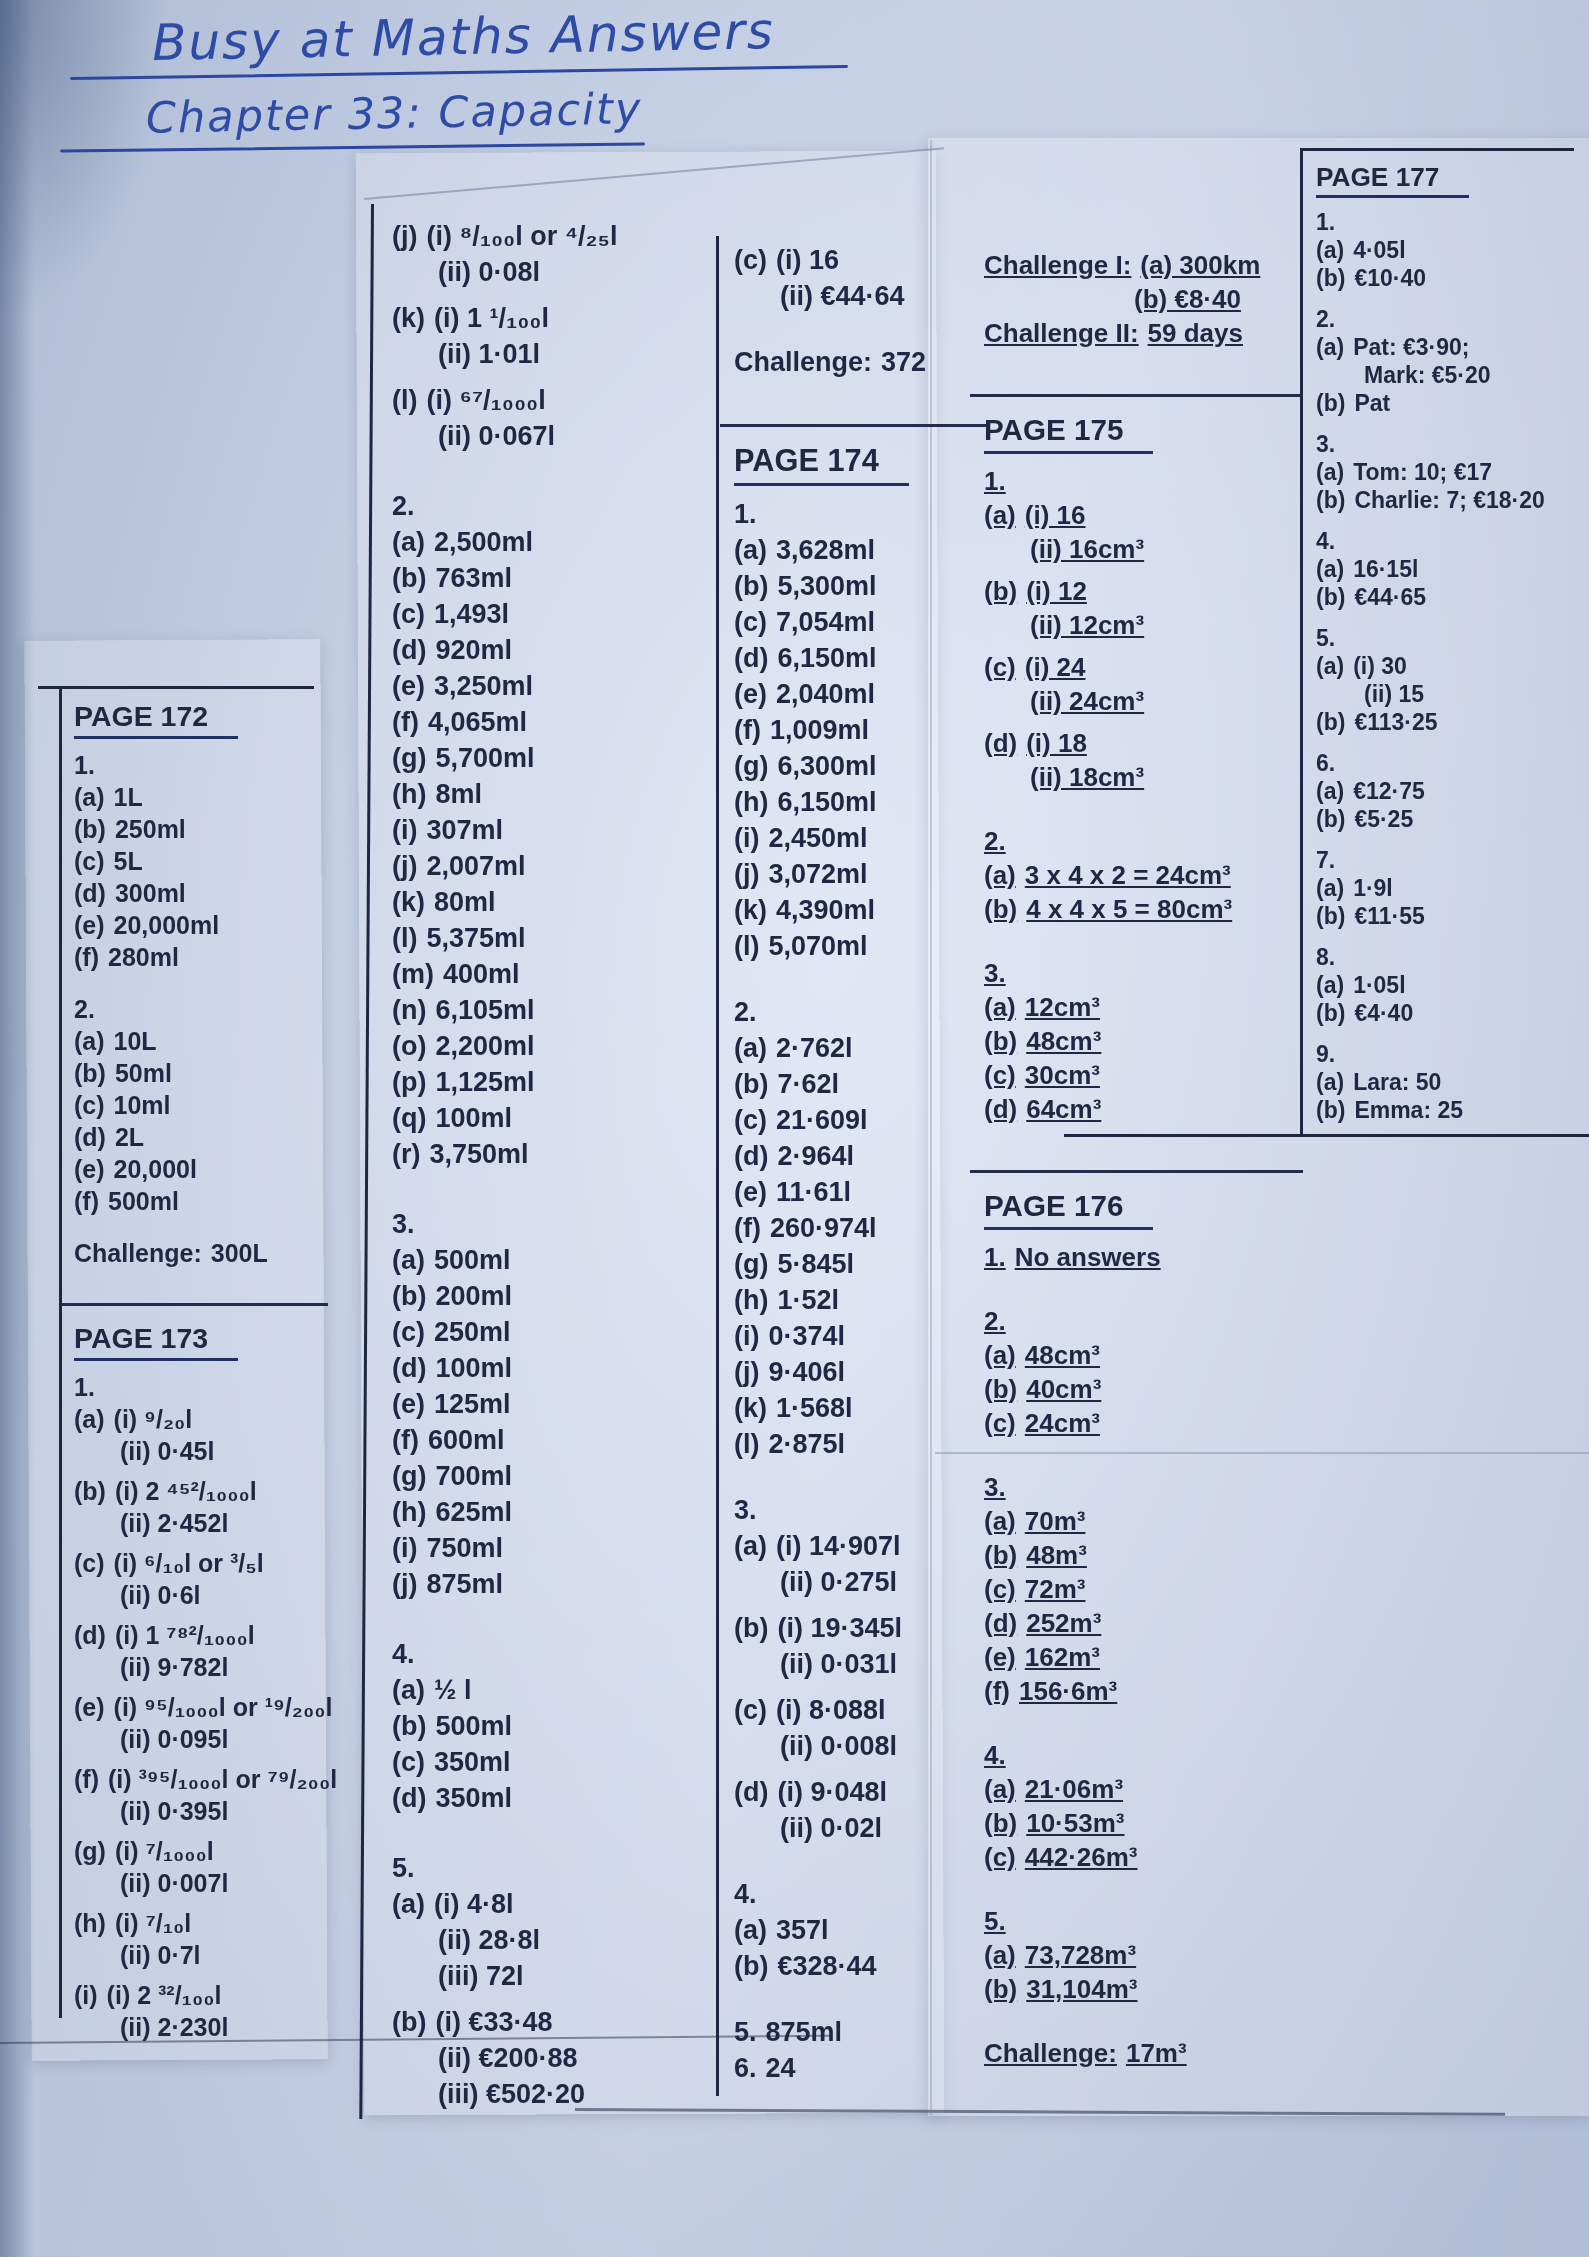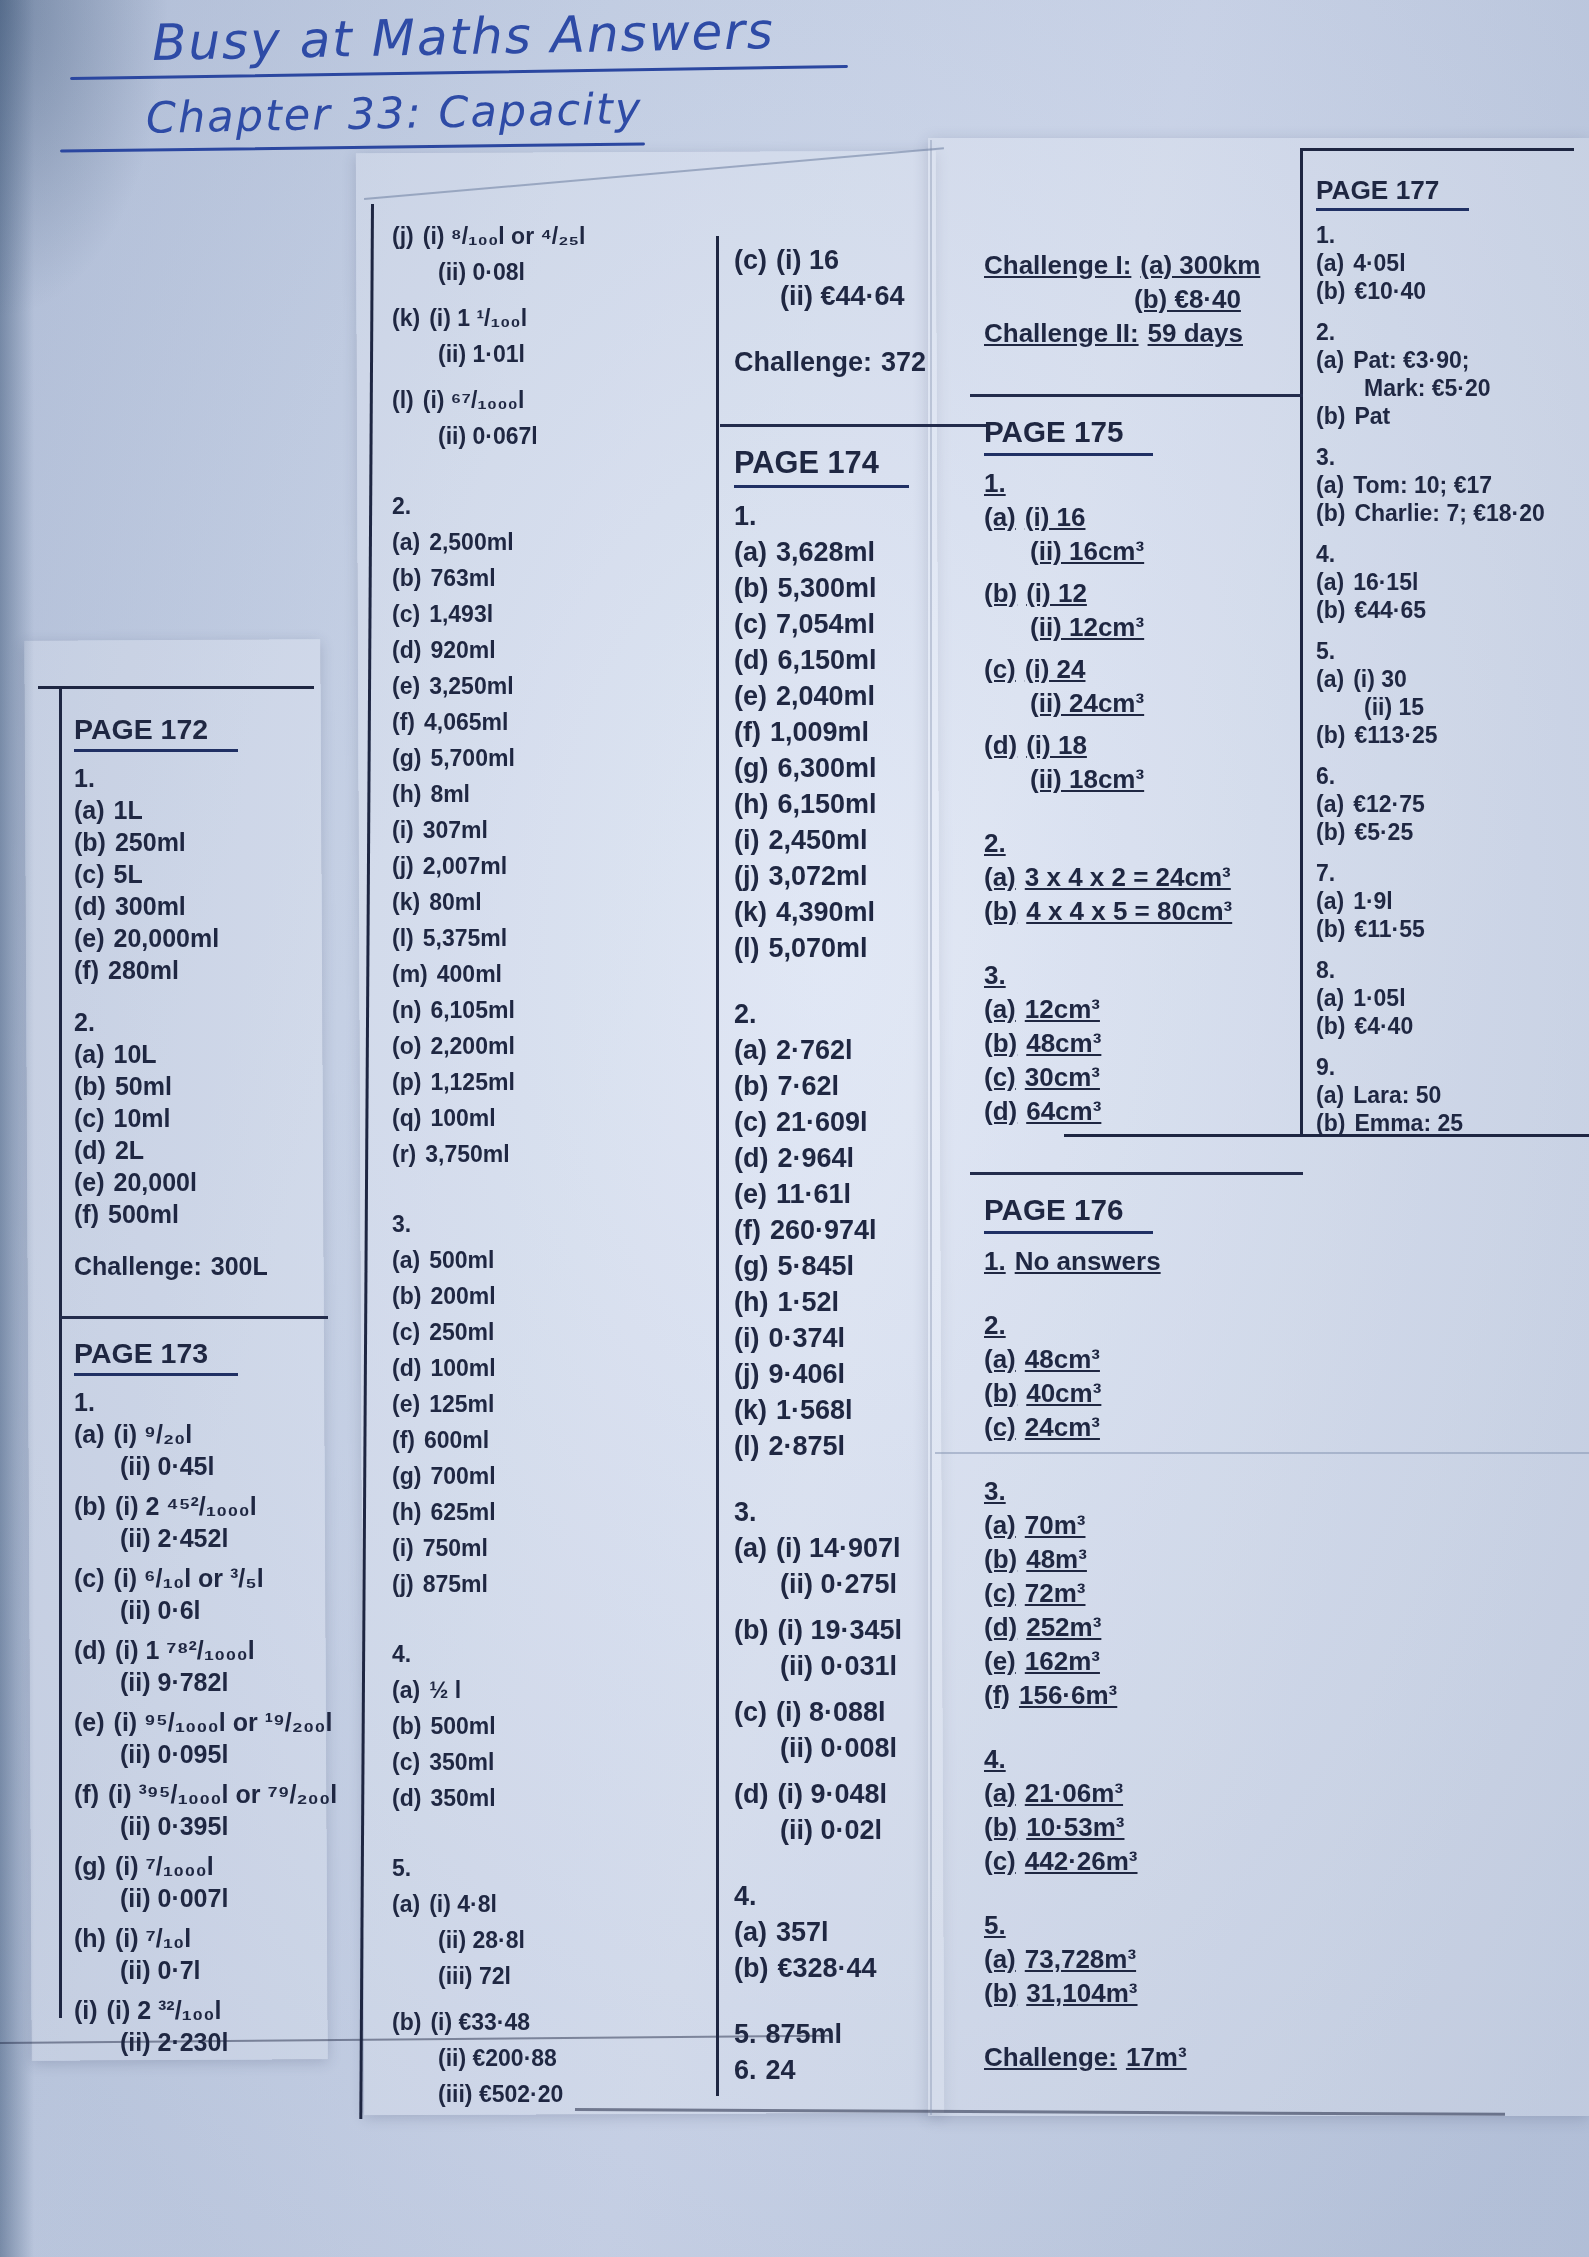--- a/index.html
+++ b/index.html
@@ -23,32 +23,32 @@
   .sline{position:absolute;z-index:3;}
   
   .hand{position:absolute;z-index:5;font-family:"DejaVu Sans",sans-serif;font-style:italic;
         color:#2e4ba6;letter-spacing:2px;white-space:nowrap;font-weight:400;transform:rotate(-1.1deg);}
   .title{left:152px;top:8px;font-size:50px;}
   .subtitle{left:146px;top:88px;font-size:43px;}
   .ink-line{position:absolute;background:#2b47a0;height:3px;border-radius:2px;z-index:4;}
   
   .col{position:absolute;z-index:5;color:#1f2742;font-weight:700;}
   .c1{left:74px; top:695px;width:250px;font-size:25px;line-height:32px;}
-  .c2{left:392px;top:218px;width:300px;font-size:23px;line-height:36px;}
+  .c2{left:392px;top:218px;width:300px;font-size:27px;line-height:36px;}
   .c3{left:734px;top:242px;width:252px;font-size:27px;line-height:36px;}
   .c4{left:984px;top:248px;width:315px;font-size:26px;line-height:34px;text-decoration:underline;}
   .c5{left:1316px;top:158px;width:265px;font-size:23px;line-height:28px;}
   .line{white-space:nowrap;}
   .k{margin-right:9px;font-weight:700;}
   .v{font-weight:600;}
   .num{font-weight:700;}
   .ind{padding-left:46px;}
   .c5 .ind{padding-left:48px;}
   .ind2{padding-left:150px;}
-  .headwrap{margin:18px 0 10px;}
+  .headwrap{margin:5px 0 10px;}
   .head{font-size:1.14em;border-bottom:3px solid #203064;padding:0 30px 4px 0;display:inline-block;}
   .rule{height:0;border-top:3px solid #232c4c;margin:14px 0 16px -14px;width:calc(100% + 18px);}
   .gap{height:26px;} .gapS{height:8px;}
   .c1 .gap{height:20px;} .c1 .gapS{height:8px;}
   .c2 .gap{height:34px;} .c2 .gapS{height:10px;}
   .c3 .gap{height:30px;} .c3 .gapS{height:10px;}
   .c4 .gap{height:30px;} .c4 .gapS{height:8px;}
   .c5 .gap{height:13px;}
 </style>
 </head>

